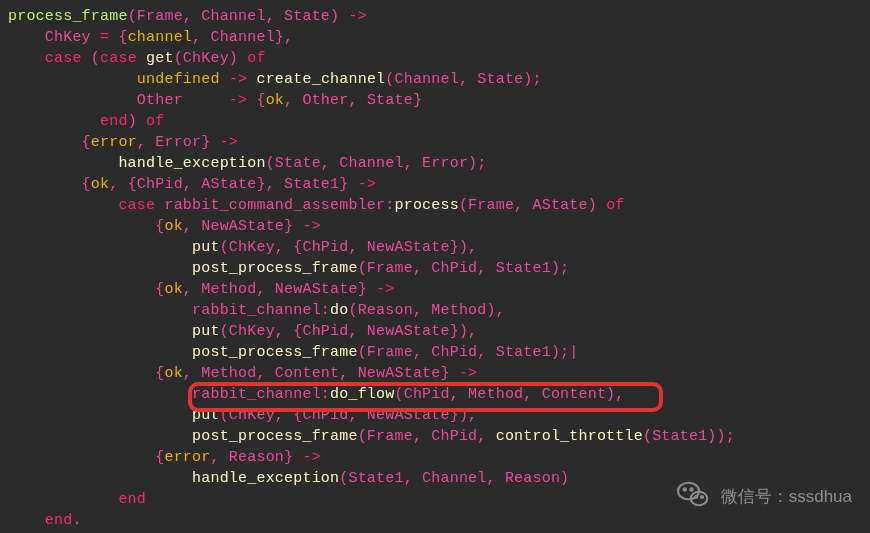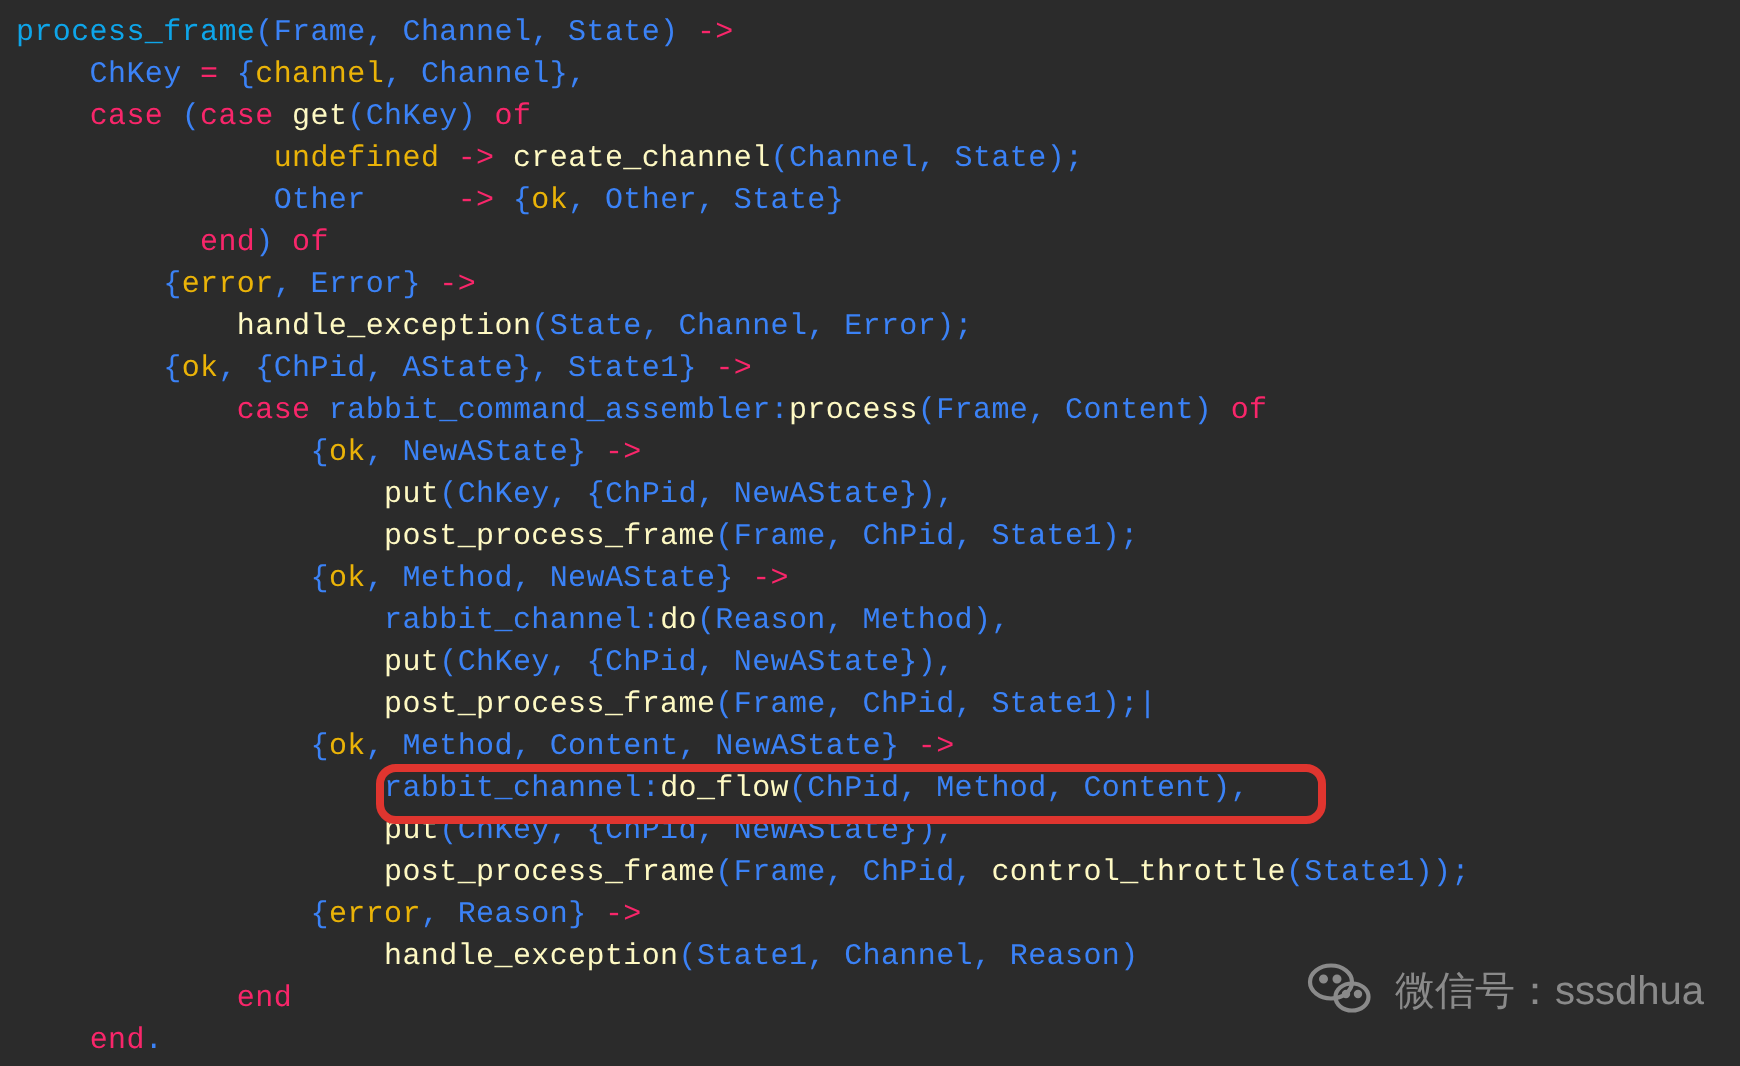--- a/index.html
+++ b/index.html
@@ -16,24 +16,24 @@
     position: relative;
   }
   pre {
     margin: 0;
     padding: 6px 0 0 8px;
     white-space: pre;
     font-family: inherit;
     letter-spacing: 0.2px;
   }
   .kw   { color: #F8266A; }  
-  .fn   { color: #0ea5e9; }  
+  .fn   { color: #bef264; }  
   .fn2  { color: #fef9c3; }  
   .tag  { color: #eab308; }  
-  .pl   { color: #3b82f6; }
+  .pl   { color: #ec4899; }
 
   .highlight-box {
     position: absolute;
     left: 188px;
     top: 382px;
     width: 475px;
     height: 30px;
     border: 4px solid #e0352f;
     border-radius: 10px;
     box-sizing: border-box;
@@ -43,38 +43,38 @@
   .watermark {
     position: absolute;
     right: 18px;
     bottom: 16px;
     display: flex;
     align-items: center;
     gap: 10px;
     color: #d9d9d9;
     opacity: 0.55;
     font-family: -apple-system, BlinkMacSystemFont, "Segoe UI", Arial, sans-serif;
-    font-size: 20px;
+    font-size: 17px;
     pointer-events: none;
   }
   .watermark svg { width: 36px; height: 36px; }
 </style>
 </head>
 <body>
 
 <pre><span class="fn">process_frame</span><span class="pl">(Frame, Channel, State) </span><span class="kw">-&gt;</span>
 <span class="pl">    ChKey </span><span class="kw">=</span><span class="pl"> {</span><span class="tag">channel</span><span class="pl">, Channel},</span>
 <span class="pl">    </span><span class="kw">case</span><span class="pl"> (</span><span class="kw">case</span><span class="pl"> </span><span class="fn2">get</span><span class="pl">(ChKey) </span><span class="kw">of</span>
 <span class="pl">              </span><span class="tag">undefined</span><span class="pl"> </span><span class="kw">-&gt;</span><span class="pl"> </span><span class="fn2">create_channel</span><span class="pl">(Channel, State);</span>
 <span class="pl">              Other     </span><span class="kw">-&gt;</span><span class="pl"> {</span><span class="tag">ok</span><span class="pl">, Other, State}</span>
 <span class="pl">          </span><span class="kw">end</span><span class="pl">) </span><span class="kw">of</span>
 <span class="pl">        {</span><span class="tag">error</span><span class="pl">, Error} </span><span class="kw">-&gt;</span>
 <span class="pl">            </span><span class="fn2">handle_exception</span><span class="pl">(State, Channel, Error);</span>
 <span class="pl">        {</span><span class="tag">ok</span><span class="pl">, {ChPid, AState}, State1} </span><span class="kw">-&gt;</span>
-<span class="pl">            </span><span class="kw">case</span><span class="pl"> rabbit_command_assembler:</span><span class="fn2">process</span><span class="pl">(Frame, Content) </span><span class="kw">of</span>
+<span class="pl">            </span><span class="kw">case</span><span class="pl"> rabbit_command_assembler:</span><span class="fn2">process</span><span class="pl">(Frame, AState) </span><span class="kw">of</span>
 <span class="pl">                {</span><span class="tag">ok</span><span class="pl">, NewAState} </span><span class="kw">-&gt;</span>
 <span class="pl">                    </span><span class="fn2">put</span><span class="pl">(ChKey, {ChPid, NewAState}),</span>
 <span class="pl">                    </span><span class="fn2">post_process_frame</span><span class="pl">(Frame, ChPid, State1);</span>
 <span class="pl">                {</span><span class="tag">ok</span><span class="pl">, Method, NewAState} </span><span class="kw">-&gt;</span>
 <span class="pl">                    rabbit_channel:</span><span class="fn2">do</span><span class="pl">(Reason, Method),</span>
 <span class="pl">                    </span><span class="fn2">put</span><span class="pl">(ChKey, {ChPid, NewAState}),</span>
 <span class="pl">                    </span><span class="fn2">post_process_frame</span><span class="pl">(Frame, ChPid, State1);|</span>
 <span class="pl">                {</span><span class="tag">ok</span><span class="pl">, Method, Content, NewAState} </span><span class="kw">-&gt;</span>
 <span class="pl">                    rabbit_channel:</span><span class="fn2">do_flow</span><span class="pl">(ChPid, Method, Content),</span>
 <span class="pl">                    </span><span class="fn2">put</span><span class="pl">(ChKey, {ChPid, NewAState}),</span>

